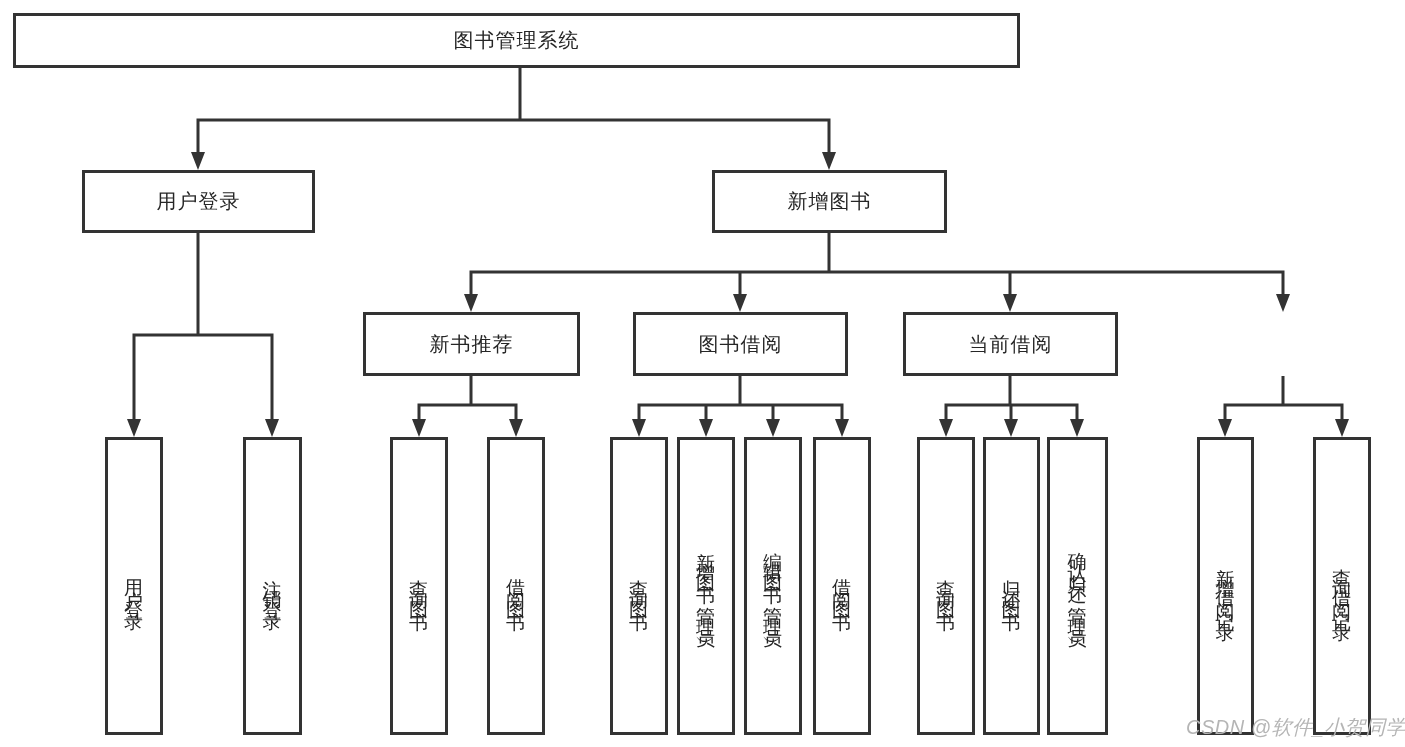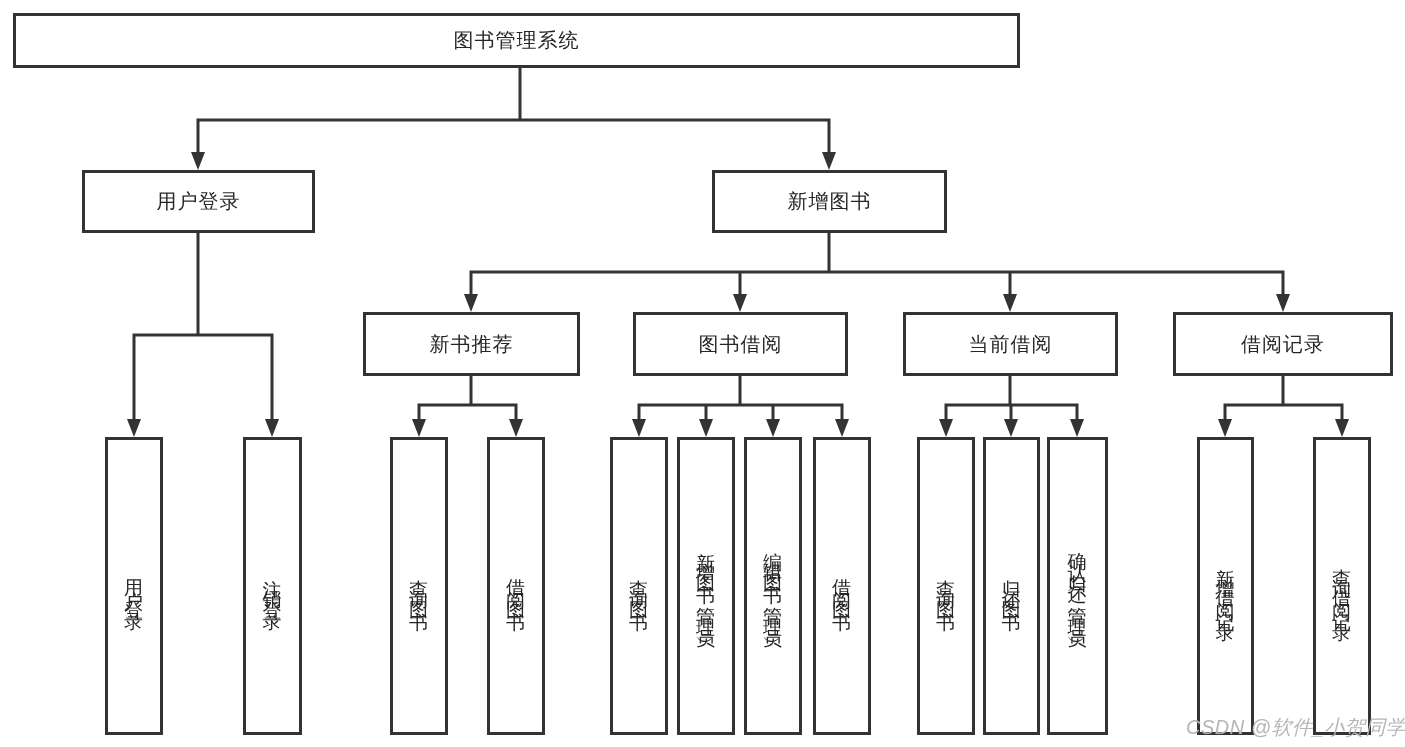--- a/index.html
+++ b/index.html
@@ -88,23 +88,20 @@
 
   <div class="box hbox" style="left:363px;top:312px;width:217px;height:64px;">
     <span>新书推荐</span>
   </div>
   <div class="box hbox" style="left:633px;top:312px;width:215px;height:64px;">
     <span>图书借阅</span>
   </div>
   <div class="box hbox" style="left:903px;top:312px;width:215px;height:64px;">
     <span>当前借阅</span>
   </div>
-  <div class="box hbox" style="left:1173px;top:312px;width:220px;height:64px;">
-    <span>借阅记录</span>
-  </div>
 
   <div class="box vbox" style="left:105px;top:437px;width:58px;height:298px;">
     <span>用户登录</span>
   </div>
   <div class="box vbox" style="left:243px;top:437px;width:59px;height:298px;">
     <span>注销登录</span>
   </div>
 
   <div class="box vbox" style="left:390px;top:437px;width:58px;height:298px;">
     <span>查询图书</span>

